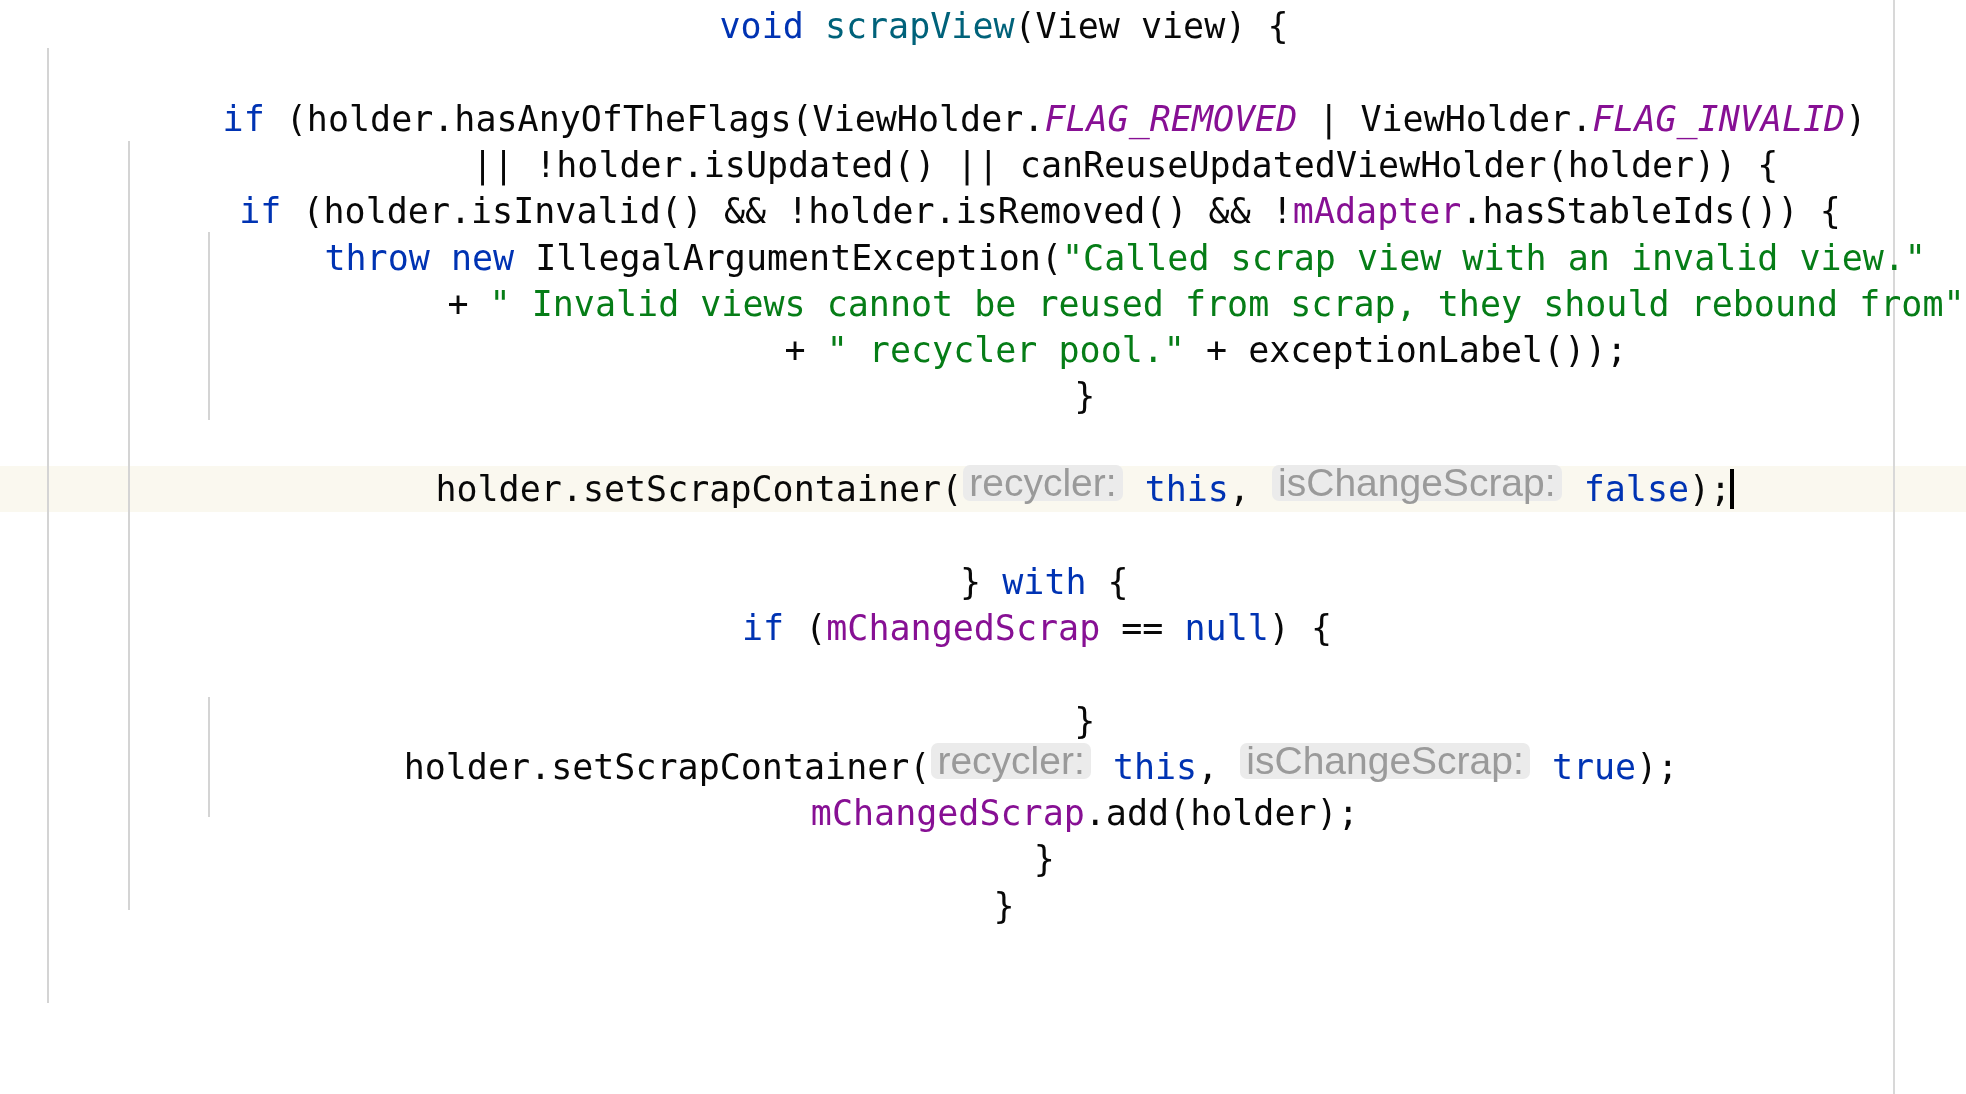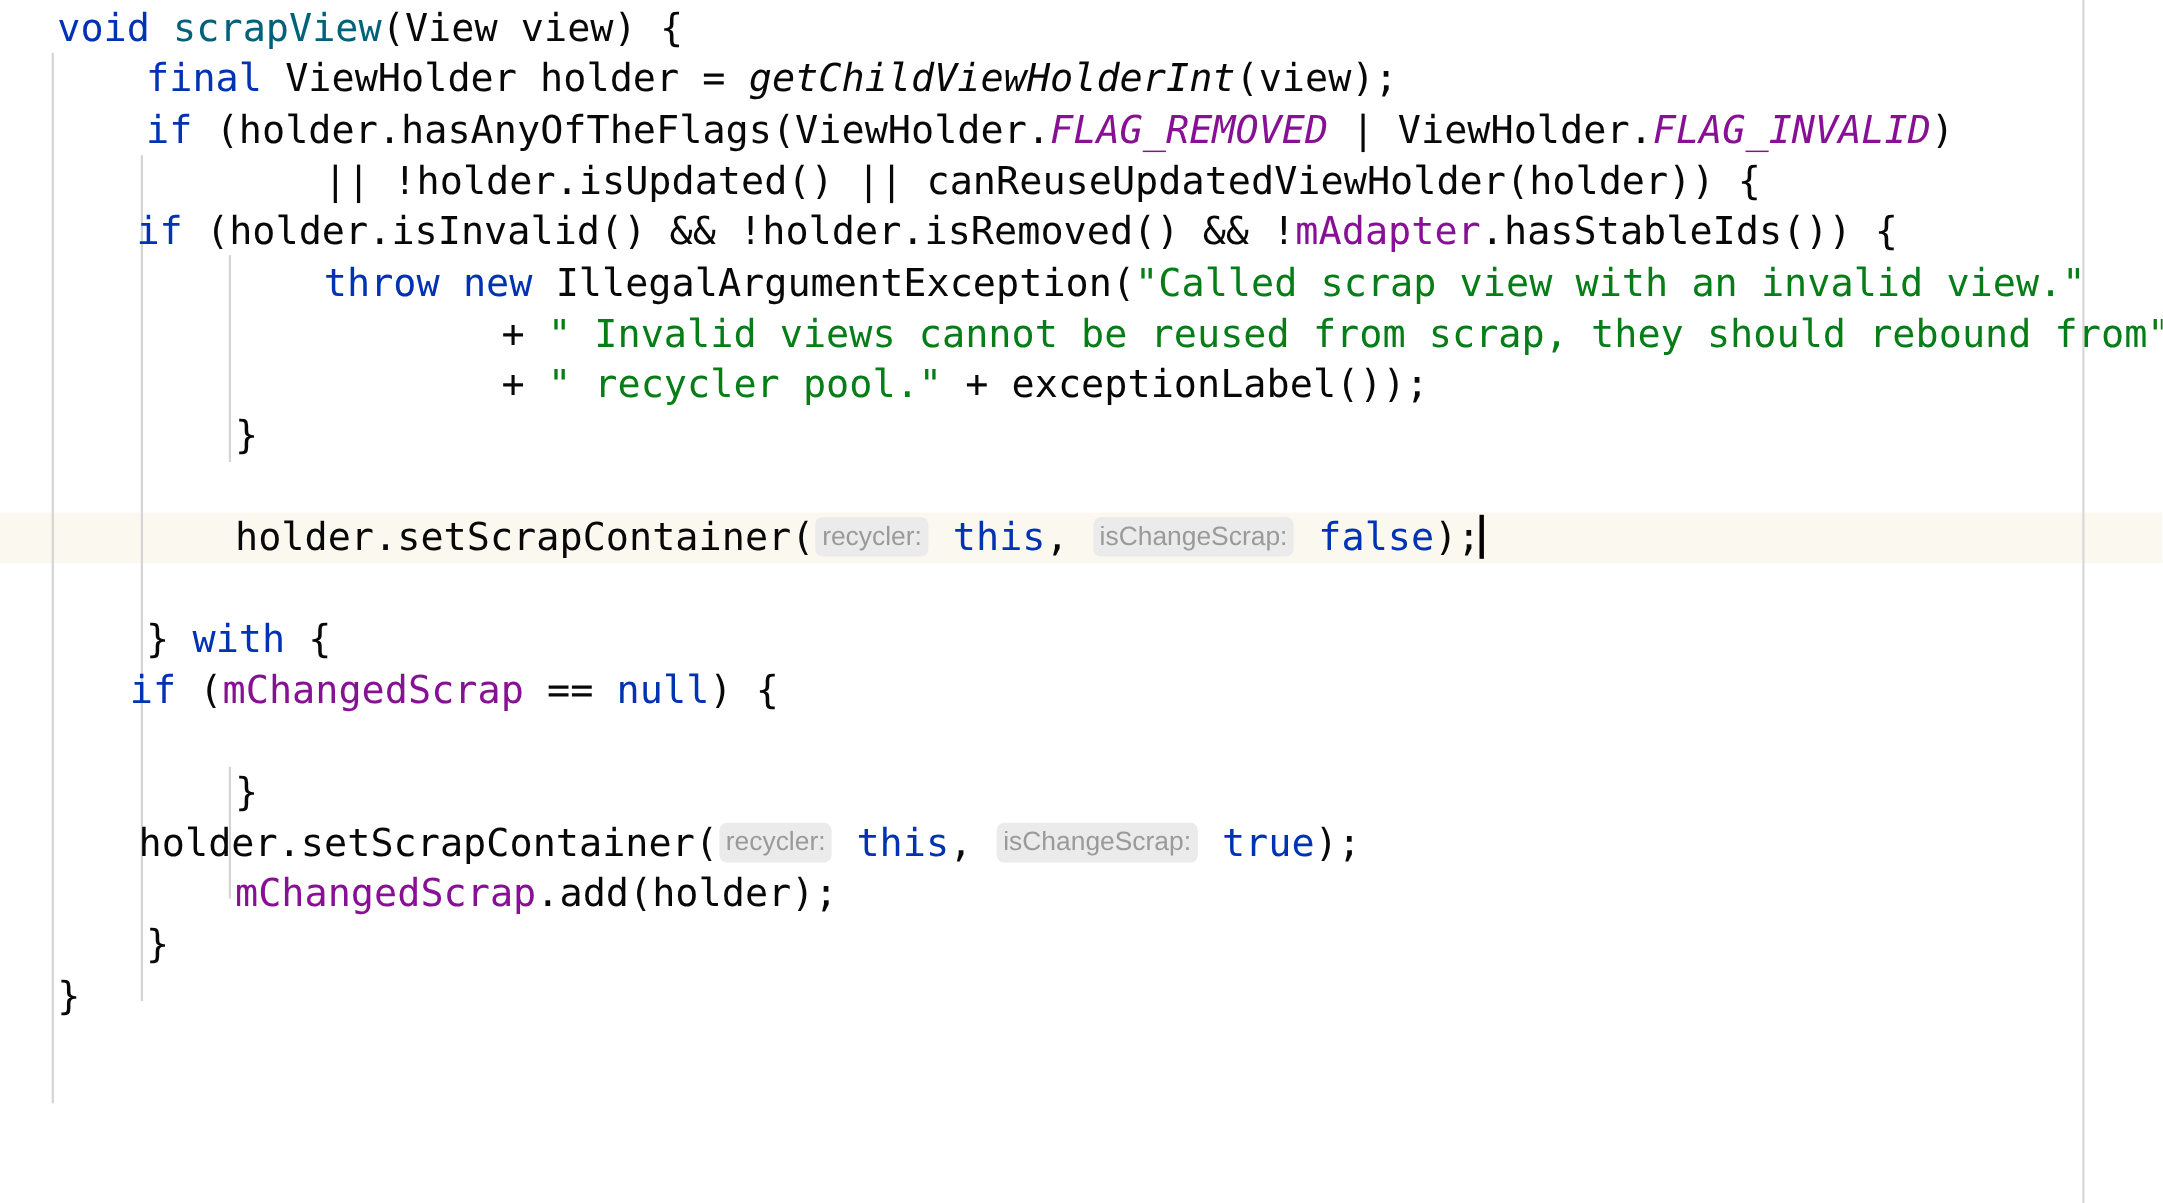--- a/index.html
+++ b/index.html
@@ -44,29 +44,30 @@
     position: absolute;
     left: 0;
     top: 0;
     right: 0;
     bottom: 0;
     z-index: 3;
   }
 
   .line {
     position: absolute;
-    left: 10px;
+    left: 0;
     right: 0;
     height: 46px;
     white-space: pre;
     font-size: 35px;
     line-height: 46px;
     letter-spacing: 0px;
     color: #080808;
     font-family: "DejaVu Sans Mono", monospace;
+    text-align: center;
   }
 
   .line .txt {
     display: inline-block;
     white-space: pre;
   }
 
   .line-highlight {
     position: absolute;
     left: 0;
@@ -85,21 +86,21 @@
   .smethod   { color: #080808; font-style: italic; }
   .plain     { color: #080808; }
 
   
   .hint {
     display: inline-block;
     background: #ebebeb;
     color: #9a9a9a;
     border-radius: 7px;
     font-family: "Liberation Sans", sans-serif;
-    font-size: 24px;
+    font-size: 39px;
     line-height: 36px;
     padding: 0 6px;
     margin: 0 1px;
     vertical-align: 3px;
     position: relative;
     top: -2px;
   }
 
   
   .caret {
@@ -122,21 +123,20 @@
 
   <div id="indent-guides">
       <div class="indent-guide" style="left: 47px; top: 48px; height: 955px; background: rgb(212, 212, 212);"></div>
       <div class="indent-guide" style="left: 128px; top: 141px; height: 769px; background: rgb(212, 212, 212);"></div>
       <div class="indent-guide" style="left: 208px; top: 232px; height: 188px; background: rgb(212, 212, 212);"></div>
       <div class="indent-guide" style="left: 208px; top: 697px; height: 120px; background: rgb(212, 212, 212);"></div>
     </div>
 
   <div class="code-area" id="code-area">
       <div class="line" style="top: 3px; padding-left: 42px;"><span class="txt kw">void</span><span class="txt plain"> </span><span class="txt method">scrapView</span><span class="txt plain">(View view) {</span></div>
-      <div class="line" style="top: 49.3px; padding-left: 122.8px;"><span class="txt kw">final</span><span class="txt plain"> ViewHolder holder = </span><span class="txt smethod">getChildViewHolderInt</span><span class="txt plain">(view);</span></div>
       <div class="line" style="top: 141.9px; padding-left: 284.4px;"><span class="txt plain">|| !holder.isUpdated() || canReuseUpdatedViewHolder(holder)) {</span></div>
       <div class="line" style="top: 95.6px; padding-left: 122.8px;"><span class="txt kw">if</span><span class="txt plain"> (holder.hasAnyOfTheFlags(ViewHolder.</span><span class="txt sfield">FLAG_REMOVED</span><span class="txt plain"> | ViewHolder.</span><span class="txt sfield">FLAG_INVALID</span><span class="txt plain">)</span></div>
       <div class="line" style="top: 188.2px; padding-left: 114px;"><span class="txt kw">if</span><span class="txt plain"> (holder.isInvalid() &amp;&amp; !holder.isRemoved() &amp;&amp; !</span><span class="txt field">mAdapter</span><span class="txt plain">.hasStableIds()) {</span></div>
       <div class="line" style="top: 234.5px; padding-left: 284.4px;"><span class="txt kw">throw</span><span class="txt plain"> </span><span class="txt kw">new</span><span class="txt plain"> IllegalArgumentException(</span><span class="txt str">"Called scrap view with an invalid view."</span></div>
       <div class="line" style="top: 280.8px; padding-left: 446px;"><span class="txt plain">+ </span><span class="txt str">" Invalid views cannot be reused from scrap, they should rebound from"</span></div>
       <div class="line" style="top: 327.1px; padding-left: 446px;"><span class="txt plain">+ </span><span class="txt str">" recycler pool."</span><span class="txt plain"> + exceptionLabel());</span></div>
       <div class="line" style="top: 373.4px; padding-left: 203.6px;"><span class="txt plain">}</span></div>
       <div class="line" style="top: 419.7px; padding-left: 42px;"></div>
       <div class="line" style="top: 466px; padding-left: 203.6px;"><span class="txt plain">holder.setScrapContainer(</span><span class="hint">recycler:</span><span class="txt plain"> </span><span class="txt kw">this</span><span class="txt plain">, </span><span class="hint">isChangeScrap:</span><span class="txt plain"> </span><span class="txt kw">false</span><span class="txt plain">);</span><span class="caret"></span></div>
       <div class="line" style="top: 558.6px; padding-left: 122.8px;"><span class="txt plain">} </span><span class="txt kw">with</span><span class="txt plain"> {</span></div>

